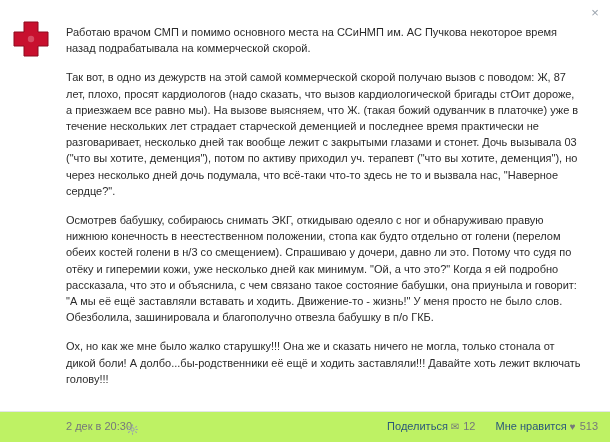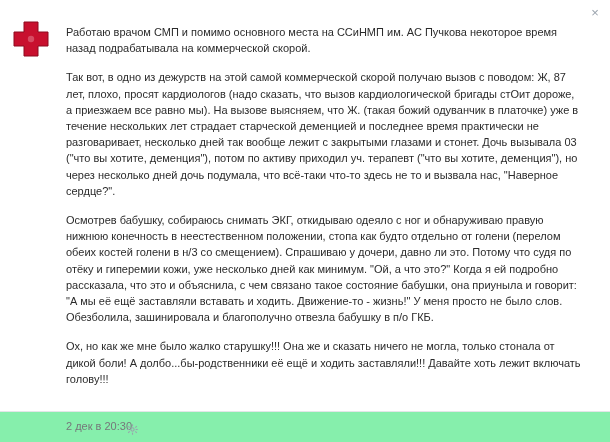--- a/index.html
+++ b/index.html
@@ -60,21 +60,21 @@
   .para:last-child {
     margin-bottom: 0;
   }
   .footer {
     position: absolute;
     left: 0;
     right: 0;
     bottom: 0;
     height: 30px;
     border-top: 1px solid #e3e6e8;
-    background: #86efac;
+    background: #bef264;
   }
   .ts {
     position: absolute;
     left: 66px;
     top: 8px;
     font-size: 11px;
     color: #75787a;
   }
   .gear-icon {
     position: absolute;
@@ -149,15 +149,20 @@
           <rect x="0.4" y="7.2" width="3" height="1.6"></rect>
           <rect x="12.6" y="7.2" width="3" height="1.6"></rect>
           <rect x="2" y="2.6" width="1.6" height="3" transform="rotate(-45 2.8 4.1)"></rect>
           <rect x="12.4" y="10.4" width="1.6" height="3" transform="rotate(-45 13.2 11.9)"></rect>
           <rect x="12.4" y="2.6" width="1.6" height="3" transform="rotate(45 13.2 4.1)"></rect>
           <rect x="2" y="10.4" width="1.6" height="3" transform="rotate(45 2.8 11.9)"></rect>
         </g>
       </svg>
     </span>
 
+    <span class="actions">
+      <span class="act">Поделиться</span><span class="speech">✉</span><span class="count">12</span>
+      <span class="sep"></span>
+      <span class="act">Мне нравится</span><span class="heart">♥</span><span class="count">513</span>
+    </span>
   </div>
 
 </div>
 
 </body></html>

